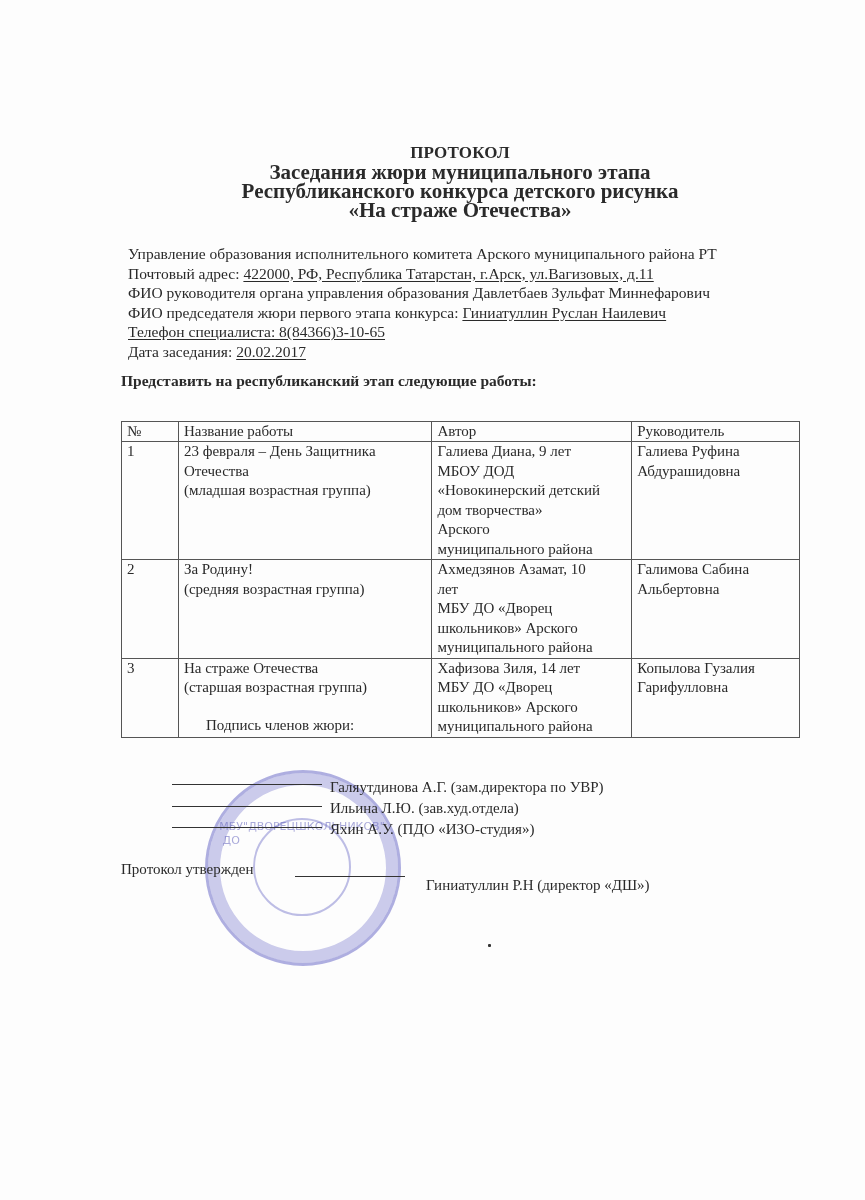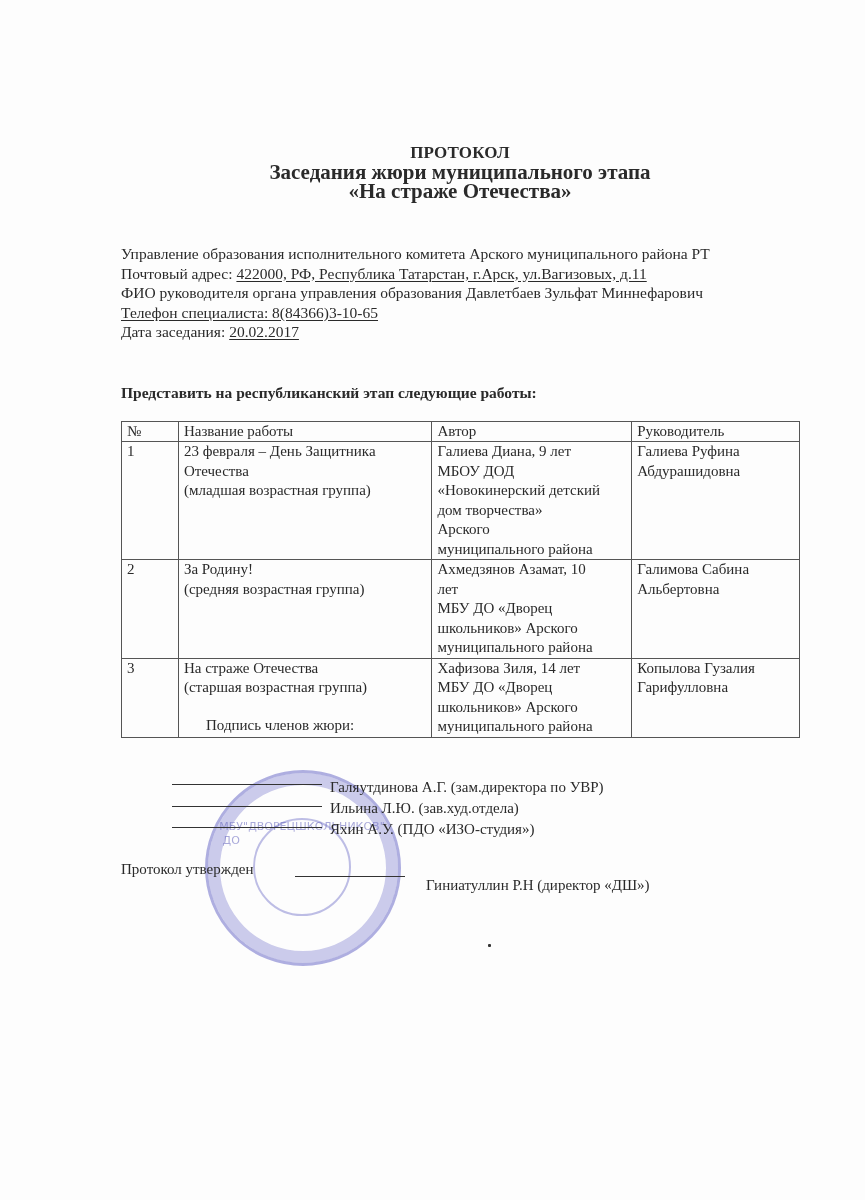--- a/index.html
+++ b/index.html
@@ -6,23 +6,23 @@
     body {
       width: 865px; height: 1200px; background: #fdfdfd;
       position: relative; overflow: hidden;
       font-family: "Liberation Serif", "DejaVu Serif", serif;
       color: #2a2a2a;
     }
     .page { position: absolute; left: 0; top: 0; width: 865px; height: 1200px; }
     .title-block { position: absolute; left: 120px; top: 143px; width: 680px; text-align: center; font-weight: bold; }
     .title-block .t1 { font-size: 17px; line-height: 20px; letter-spacing: 0.2px; }
     .title-block .t2 { font-size: 21px; line-height: 19px; }
-    .info { position: absolute; left: 121px; top: 244px; font-size: 15.5px; line-height: 19.5px; white-space: nowrap; }
+    .info { position: absolute; left: 128px; top: 244px; font-size: 15.5px; line-height: 19.5px; white-space: nowrap; }
     .info .u { text-decoration: underline; text-underline-offset: 2px; }
-    .lead { position: absolute; left: 121px; top: 384px; font-size: 15.5px; font-weight: bold; }
+    .lead { position: absolute; left: 121px; top: 372px; font-size: 15.5px; font-weight: bold; }
     table.works {
       position: absolute; left: 121px; top: 421px; width: 679px;
       border-collapse: collapse; font-size: 15px; line-height: 19.5px;
     }
     table.works th, table.works td {
       border: 1px solid #555; vertical-align: top; text-align: left; font-weight: normal;
       padding: 0 5px;
     }
     table.works th { height: 19px; line-height: 19px; }
     col.c1 { width: 57px; } col.c2 { width: 254px; } col.c3 { width: 200px; } col.c4 { width: 168px; }
@@ -45,27 +45,29 @@
     .dot { position: absolute; left: 488px; top: 944px; width: 3px; height: 3px; background: #333; border-radius: 1px; }
   </style>
 </head>
 <body>
 
 <div class="page">
 
   <div class="title-block">
     <div class="t1">ПРОТОКОЛ</div>
     <div class="t2">Заседания жюри муниципального этапа</div>
+    <div class="t2">Республиканского конкурса детского рисунка</div>
     <div class="t2">«На страже Отечества»</div>
   </div>
 
   <div class="info">
     <div>Управление образования исполнительного комитета Арского муниципального района РТ</div>
     <div><span>Почтовый адрес: </span><span class="u">422000, РФ, Республика Татарстан, г.Арск, ул.Вагизовых, д.11</span></div>
     <div>ФИО руководителя органа управления образования Давлетбаев Зульфат Миннефарович</div>
+    <div><span>ФИО председателя жюри первого этапа конкурса: </span><span class="u">Гиниатуллин Руслан Наилевич</span></div>
     <div class="u">Телефон специалиста: 8(84366)3-10-65</div>
     <div><span>Дата заседания: </span><span class="u">20.02.2017</span></div>
   </div>
 
   <div class="lead">Представить на республиканский этап следующие работы:</div>
 
   <table class="works">
     <colgroup>
         <col class="c1">
         <col class="c2">

